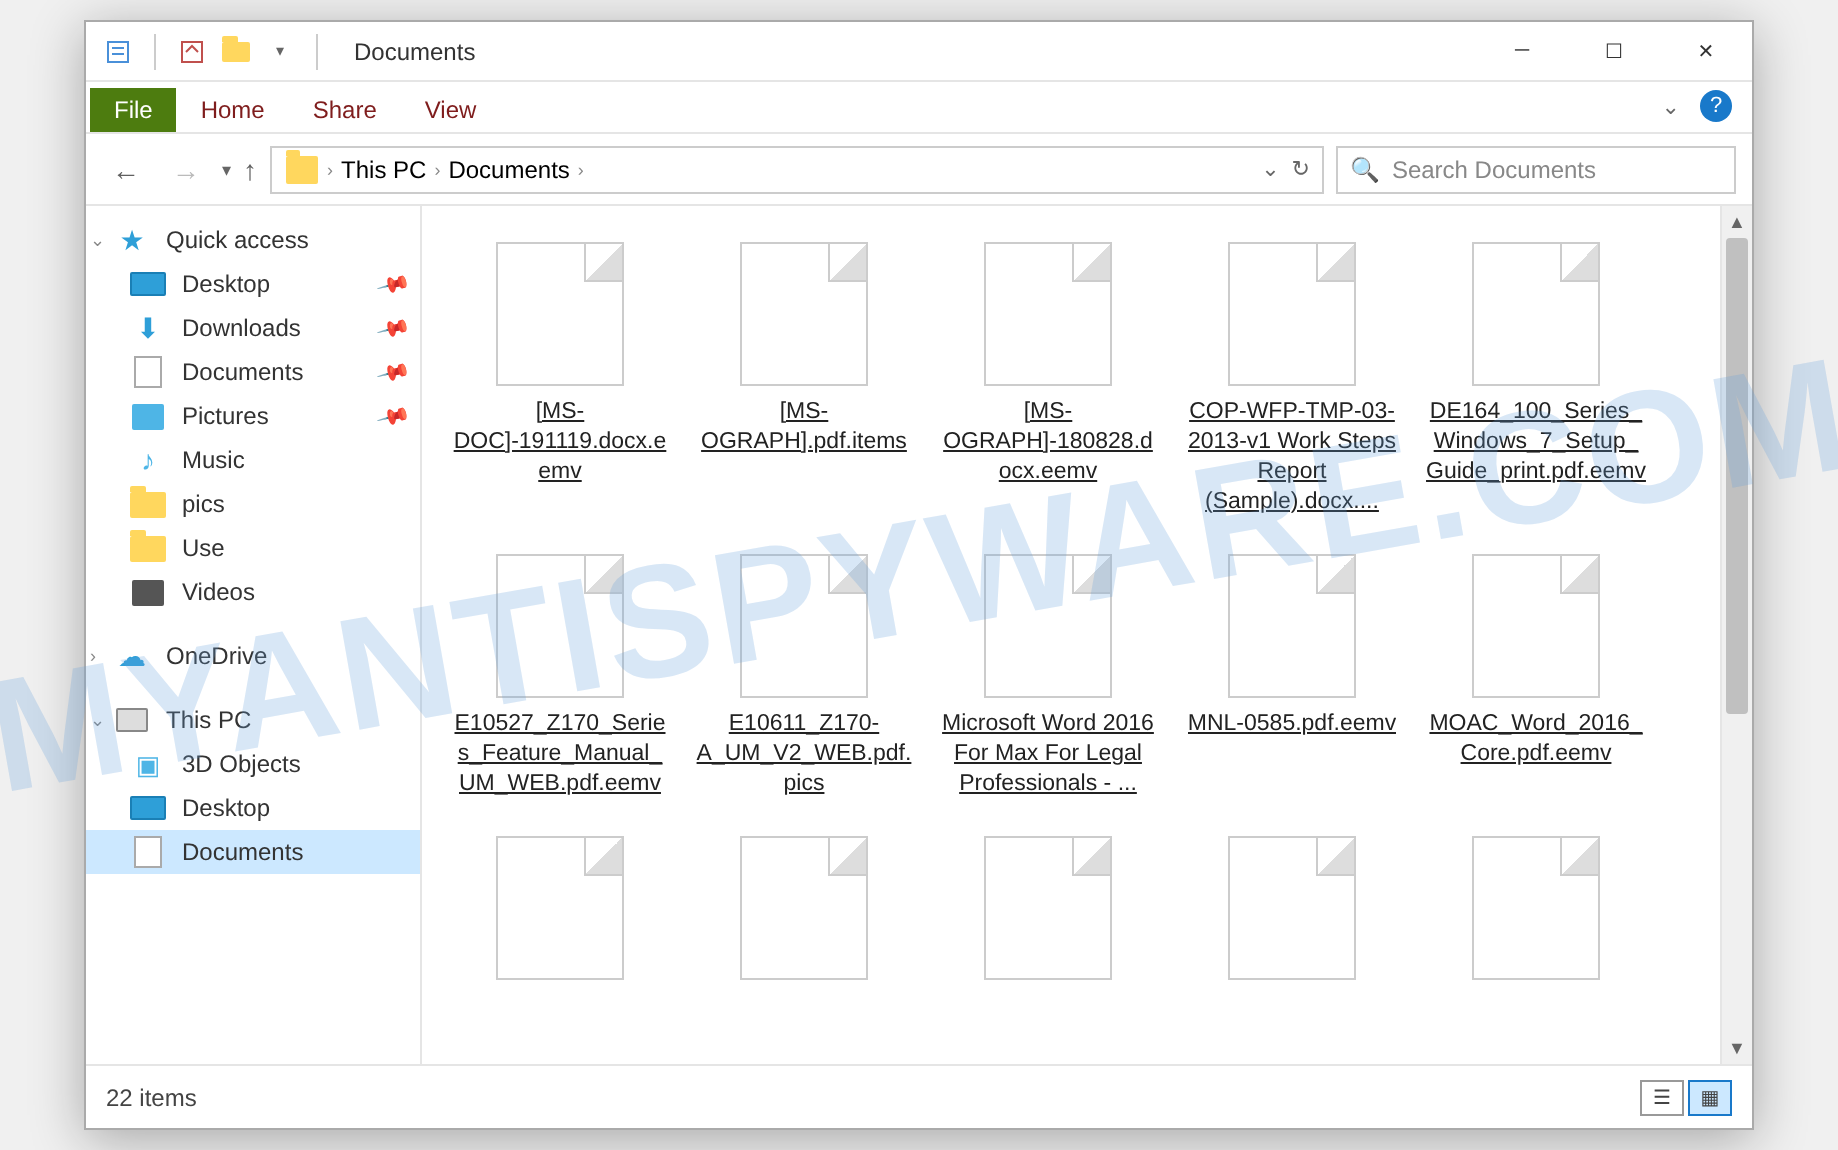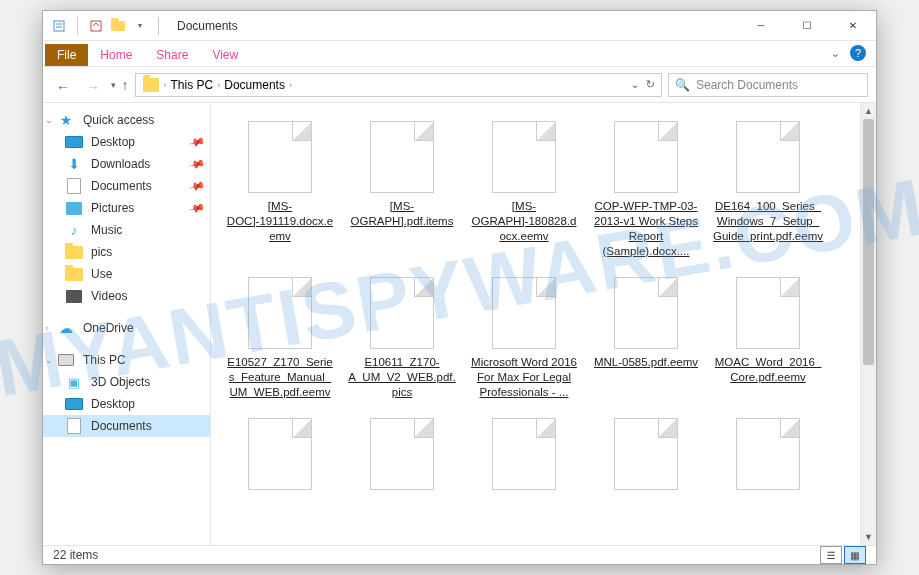--- a/index.html
+++ b/index.html
@@ -11,22 +11,22 @@
 
   .titlebar { height: 30px; background: #fff; display: flex; align-items: center; border-bottom: 1px solid #e5e5e5; }
   .titlebar-icons { display: flex; gap: 6px; padding: 0 8px; align-items: center; }
   .qat-icon { width: 16px; height: 16px; display: flex; align-items: center; justify-content: center; font-size: 12px; }
   .title-sep { width: 1px; height: 18px; background: #ccc; margin: 0 4px; }
   .titlebar-title { font-size: 12px; color: #333; margin-left: 6px; flex: 1; }
   .titlebar-controls { display: flex; }
   .winbtn { width: 46px; height: 30px; display: flex; align-items: center; justify-content: center; font-size: 10px; color: #333; }
 
   .ribbon-tabs { height: 26px; display: flex; align-items: flex-end; background: #fff; border-bottom: 1px solid #e5e5e5; padding-left: 2px; position: relative; }
-  .ribbon-tab { padding: 4px 12px; font-size: 12px; color: #ec4899; cursor: pointer; }
-  .ribbon-tab.file { background: #a16207; color: #fff; }
+  .ribbon-tab { padding: 4px 12px; font-size: 12px; color: #7f1d1d; cursor: pointer; }
+  .ribbon-tab.file { background: #4d7c0f; color: #fff; }
   .ribbon-chevron { position: absolute; right: 36px; top: 6px; font-size: 11px; color: #666; }
   .ribbon-help { position: absolute; right: 10px; top: 4px; width: 16px; height: 16px; border-radius: 50%; background: #1979ca; color: #fff; font-size: 11px; display: flex; align-items: center; justify-content: center; }
 
   .addressbar { height: 36px; display: flex; align-items: center; padding: 0 8px; gap: 6px; background: #fff; border-bottom: 1px solid #e5e5e5; }
   .nav-arrow { width: 24px; height: 24px; display: flex; align-items: center; justify-content: center; color: #606060; font-size: 14px; }
   .nav-arrow.disabled { color: #bbb; }
   .nav-chevron { font-size: 9px; color: #666; }
   .nav-up { font-size: 14px; color: #606060; }
   .breadcrumb { flex: 1; height: 24px; border: 1px solid #ccc; display: flex; align-items: center; padding: 0 6px; font-size: 12px; gap: 4px; }
   .folder-icon-small { width: 16px; height: 14px; background: #ffd75e; border-radius: 1px; position: relative; }
@@ -59,21 +59,21 @@
   .ic-thispc { width: 16px; height: 12px; background: #ddd; border: 1px solid #888; border-radius: 1px; }
   .ic-3d { color: #4eb5e6; font-size: 13px; }
 
   .content { flex: 1; overflow: auto; padding: 14px 10px; }
   .file-grid { display: flex; flex-wrap: wrap; gap: 10px 4px; align-content: flex-start; }
   .file-item { width: 118px; display: flex; flex-direction: column; align-items: center; padding: 4px; cursor: pointer; }
   .file-thumb { width: 64px; height: 72px; background: #fff; border: 1px solid #ccc; position: relative; margin-bottom: 6px; }
   .file-thumb::before { content:''; position:absolute; top:0; right:0; width:18px; height:18px; background: linear-gradient(135deg, #fff 50%, #ddd 50%); border-left: 1px solid #ccc; border-bottom: 1px solid #ccc; }
   .file-name { font-size: 11.5px; color: #222; text-align: center; line-height: 1.3; word-break: break-word; max-height: 60px; overflow: hidden; text-decoration: underline; }
 
-  .statusbar { height: 19px; border-top: 1px solid #e5e5e5; display: flex; align-items: center; padding: 0 10px; font-size: 12px; color: #444; }
+  .statusbar { height: 32px; border-top: 1px solid #e5e5e5; display: flex; align-items: center; padding: 0 10px; font-size: 12px; color: #444; }
   .statusbar-right { margin-left: auto; display: flex; gap: 2px; }
   .view-btn { width: 22px; height: 18px; border: 1px solid #999; display: flex; align-items: center; justify-content: center; font-size: 10px; }
   .view-btn.active { background: #cce8ff; border-color: #1979ca; }
 
   .scrollbar-v { width: 16px; background: #f0f0f0; border-left: 1px solid #e5e5e5; display: flex; flex-direction: column; }
   .scroll-btn { height: 16px; display: flex; align-items: center; justify-content: center; font-size: 9px; color: #666; }
   .scroll-track { flex: 1; position: relative; }
   .scroll-thumb { position: absolute; top: 0; left: 2px; right: 2px; height: 60%; background: #c0c0c0; border-radius: 2px; }
 </style>
 </head>

